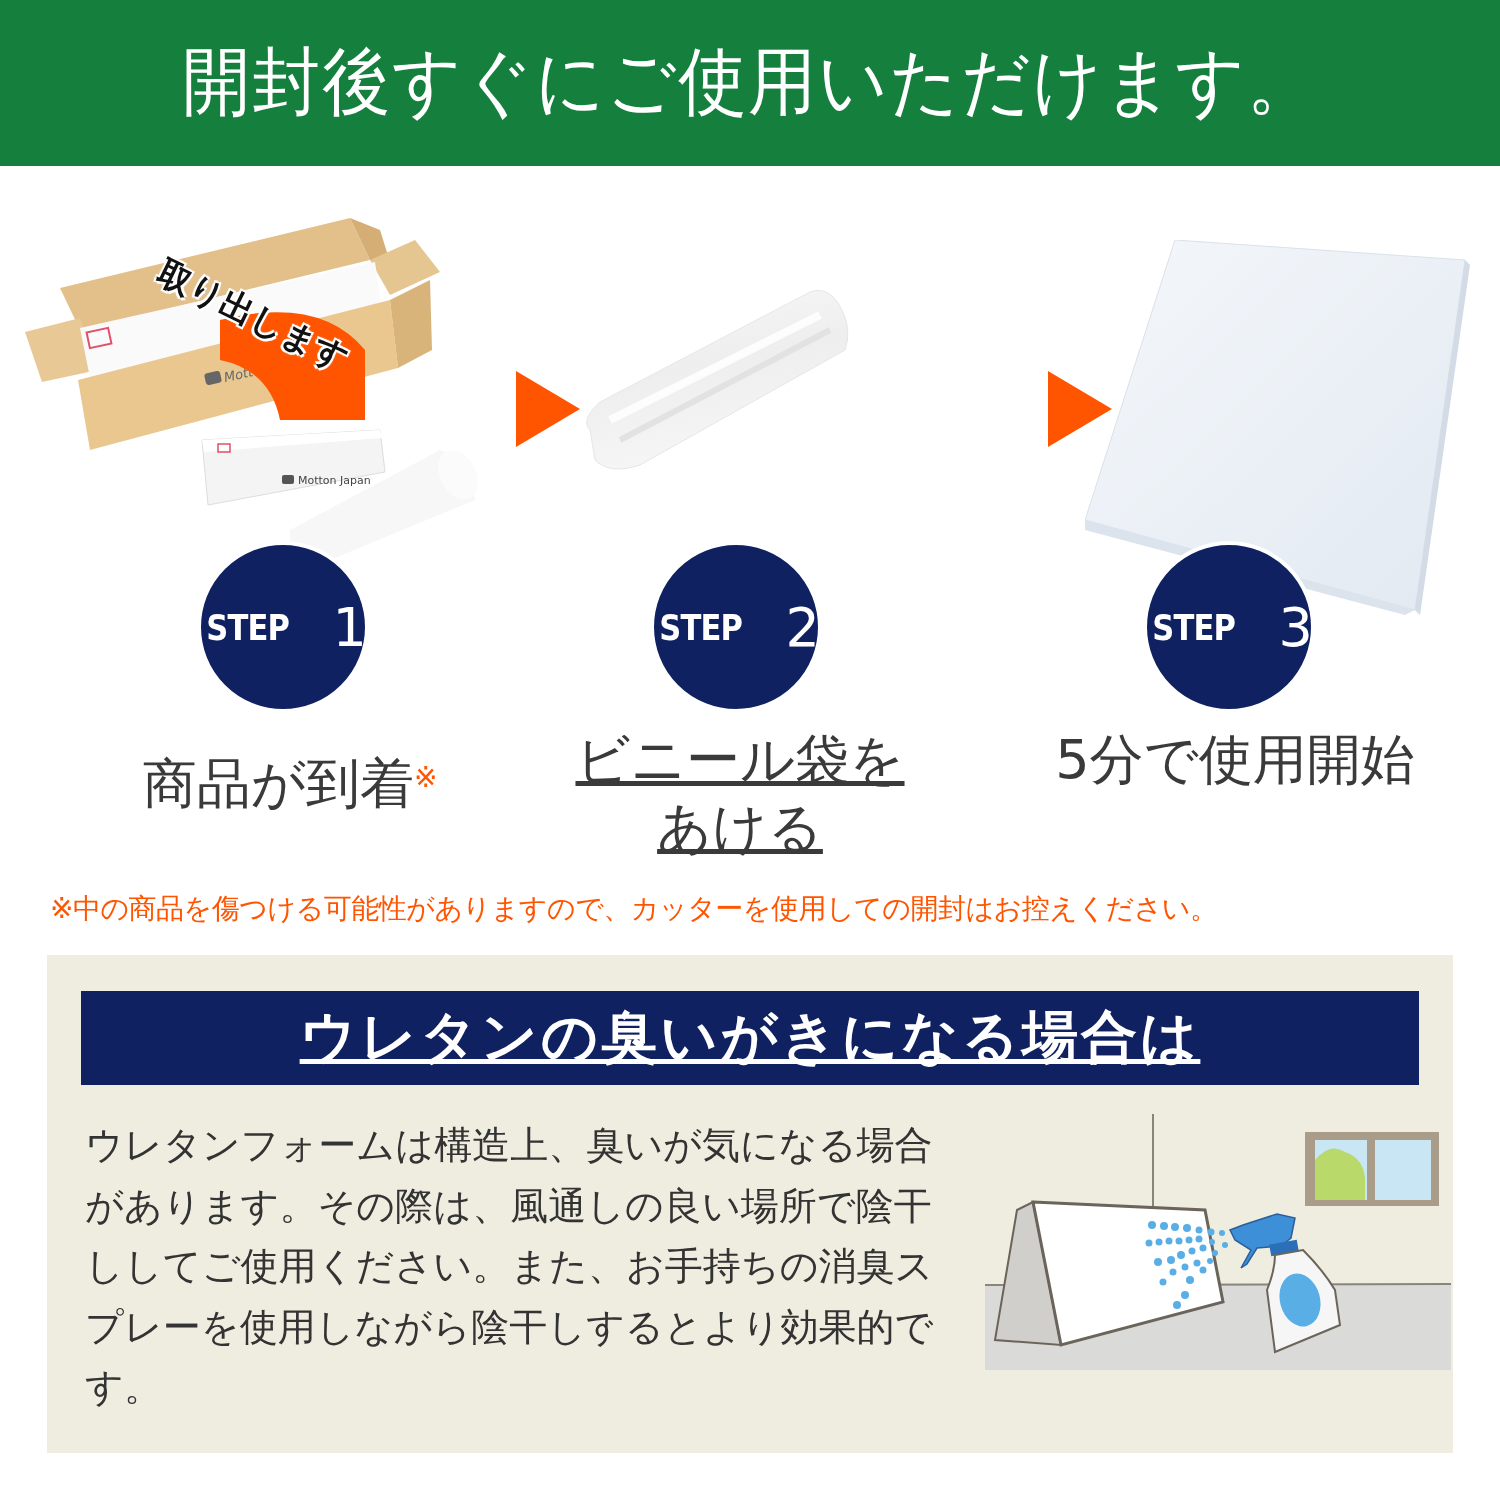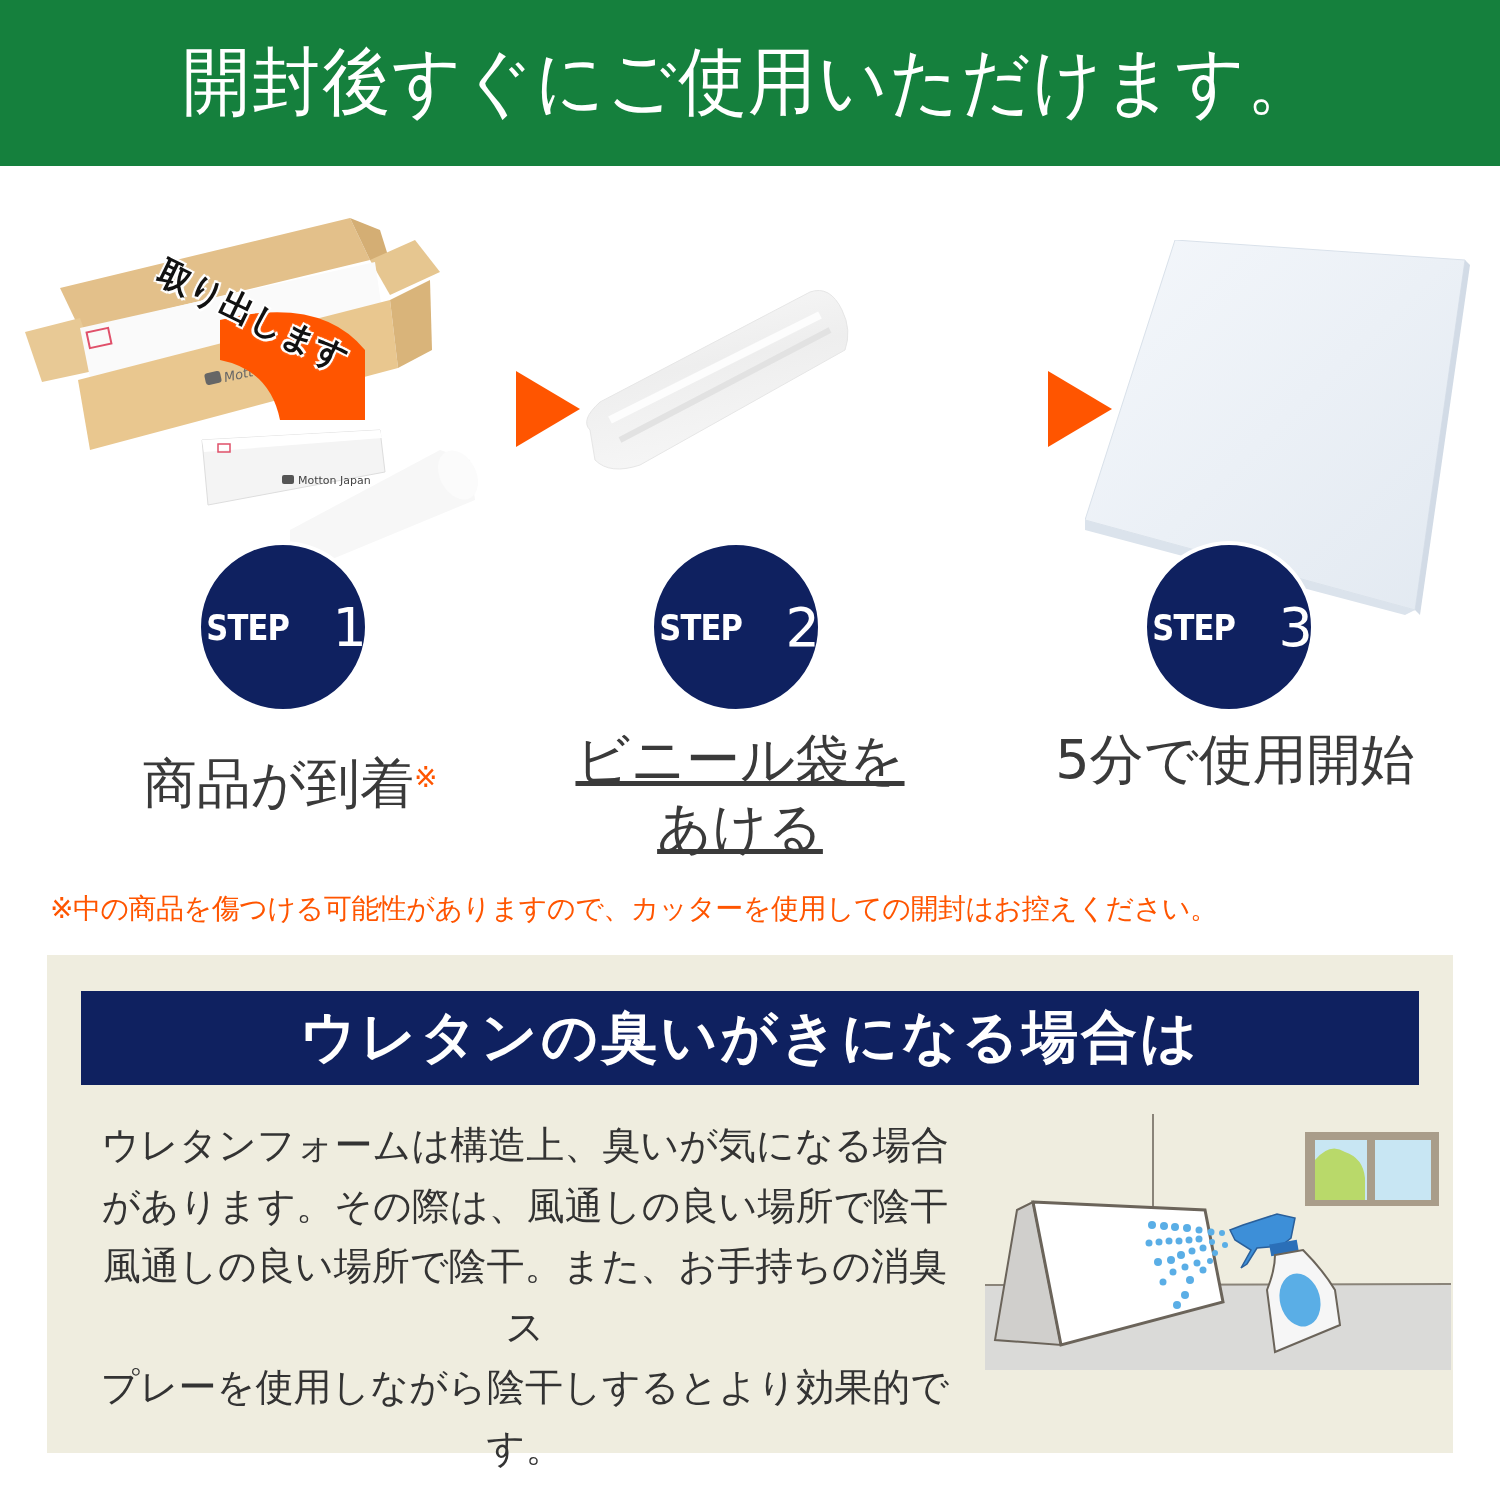--- a/index.html
+++ b/index.html
@@ -43,25 +43,25 @@
 
   .panel {
     position: absolute; left: 47px; top: 955px; width: 1406px; height: 498px;
     background: #efeddf;
   }
   .panel-header {
     position: absolute; left: 34px; top: 36px; width: 1338px; height: 94px;
     background: #0f2160; display: flex; align-items: center; justify-content: center;
   }
   .panel-header h2 {
-    color: #fff; font-size: 56px; font-weight: bold; letter-spacing: 3px; white-space: nowrap;
+    color: #fff; font-size: 56px; font-weight: bold; letter-spacing: 3px; white-space: nowrap; text-decoration: underline;
   }
   .panel-body {
     position: absolute; left: 38px; top: 160px; width: 880px;
-    font-size: 38px; line-height: 60.5px; color: #333333; text-align: center;
+    font-size: 38px; line-height: 60.5px; color: #333333;
   }
   .illus { position: absolute; left: 938px; top: 135px; width: 470px; height: 300px; }
 </style>
 </head>
 <body>
 
 <div class="hero">
   <h1>開封後すぐにご使用いただけます。</h1>
 </div>
 
@@ -156,21 +156,21 @@
 
 <div class="note">※中の商品を傷つける可能性がありますので、カッターを使用しての開封はお控えください。</div>
 
 <div class="panel">
   <div class="panel-header">
     <h2>ウレタンの臭いがきになる場合は</h2>
   </div>
   <div class="panel-body">
     <div>ウレタンフォームは構造上、臭いが気になる場合</div>
     <div>があります。その際は、風通しの良い場所で陰干</div>
-    <div>風通しの良い場所で陰干。また、お手持ちの消臭ス</div>
+    <div>ししてご使用ください。また、お手持ちの消臭ス</div>
     <div>プレーを使用しながら陰干しするとより効果的で</div>
     <div>す。</div>
   </div>
 
   <div class="illus">
     <svg width="470" height="300" viewBox="0 0 470 300">
 
       <rect x="0" y="195" width="466" height="85" fill="#dadad8"></rect>
       <line x1="0" y1="195" x2="466" y2="194" stroke="#8a8479" stroke-width="2"></line>
 

